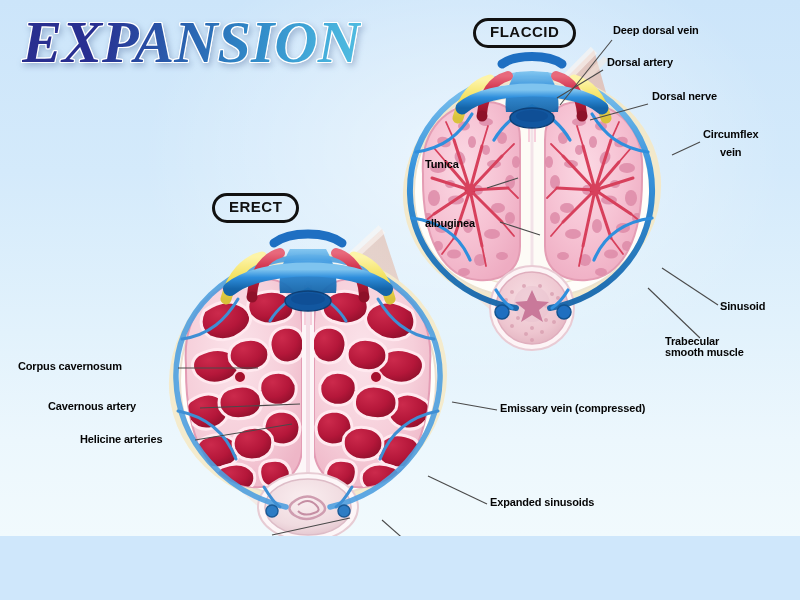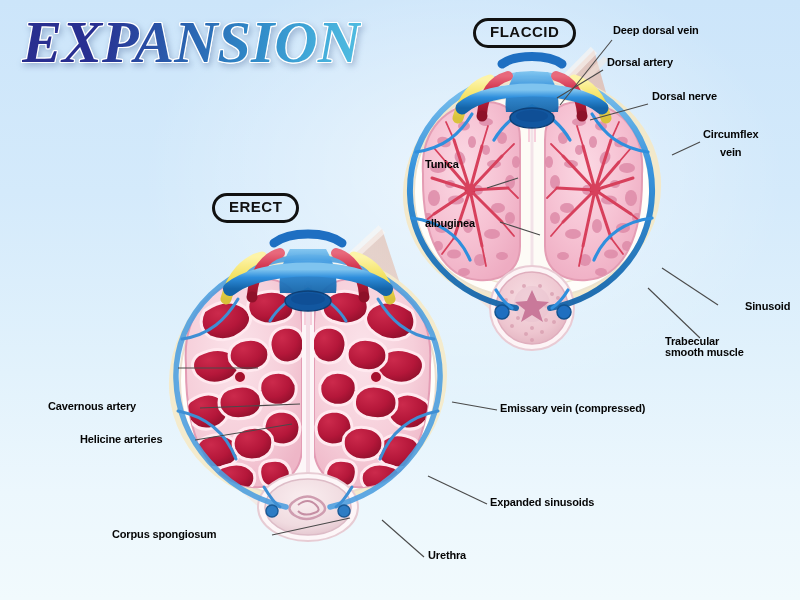--- a/index.html
+++ b/index.html
@@ -2,21 +2,21 @@
 <html><head>
 <meta charset="utf-8">
 <style>
   html,body{margin:0;padding:0;}
   body{
     width:800px;height:600px;overflow:hidden;
     font-family:"Liberation Sans", sans-serif;
     background:#cfe7fb;
   }
   #stage{
-    position:relative;width:800px;height:600px;overflow:hidden;
+    position:relative;width:800px;height:536px;overflow:hidden;
     background:
       radial-gradient(ellipse 520px 360px at 58% 30%, rgba(255,255,255,.55) 0%, rgba(255,255,255,0) 62%),
       linear-gradient(to bottom, #cce5fa 0%, #d4eafb 32%, #e2f2fc 62%, #ecf7fd 82%, #f1fafd 100%);
   }
 
   
   #title{
     position:absolute;left:22px;top:8px;
     font-family:"Liberation Serif", serif;
     font-weight:bold;font-style:italic;
@@ -430,24 +430,24 @@
 
   <div class="statebox" id="box-erect">ERECT</div>
 
   <div class="lab" style="left:613px;top:24px;">Deep dorsal vein</div>
   <div class="lab" style="left:607px;top:56px;">Dorsal artery</div>
   <div class="lab" style="left:652px;top:90px;">Dorsal nerve</div>
   <div class="lab" style="left:703px;top:128px;">Circumflex</div>
   <div class="lab" style="left:720px;top:146px;">vein</div>
   <div class="lab" style="left:425px;top:158px;">Tunica</div>
   <div class="lab" style="left:425px;top:217px;text-align:center;">albuginea</div>
-  <div class="lab" style="left:745px;top:300px;text-align:center;">Sinusoid</div>
+  <div class="lab" style="left:720px;top:300px;text-align:center;">Sinusoid</div>
   <div class="lab" style="left:665px;top:335px;">Trabecular</div>
   <div class="lab" style="left:665px;top:346px;">smooth muscle</div>
 
+  <div class="lab" style="left:18px;top:360px;">Corpus cavernosum</div>
   <div class="lab" style="left:48px;top:400px;">Cavernous artery</div>
   <div class="lab" style="left:80px;top:433px;">Helicine arteries</div>
-  <div class="lab" style="left:112px;top:528px;">Corpus spongiosum</div>
   <div class="lab" style="left:490px;top:496px;">Expanded sinusoids</div>
   <div class="lab" style="left:500px;top:402px;">Emissary vein (compressed)</div>
   <div class="lab" style="left:428px;top:549px;">Urethra</div>
 
 </div>
 
 </body></html>

